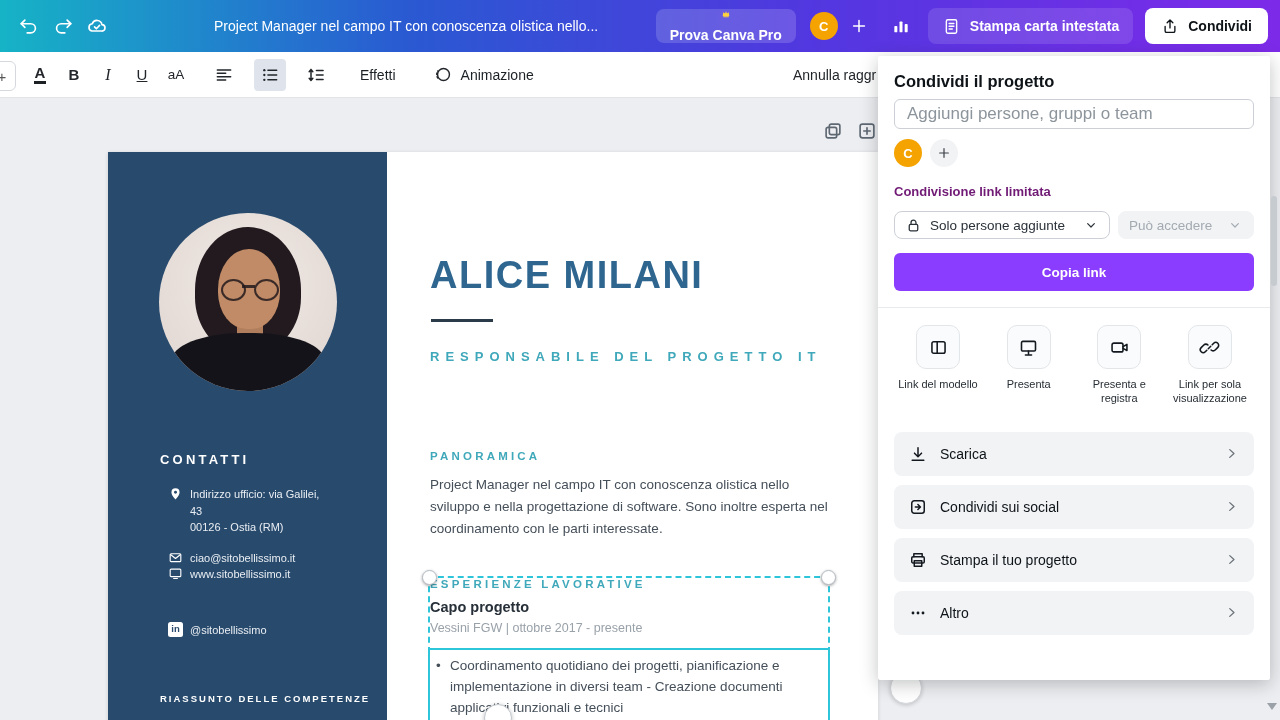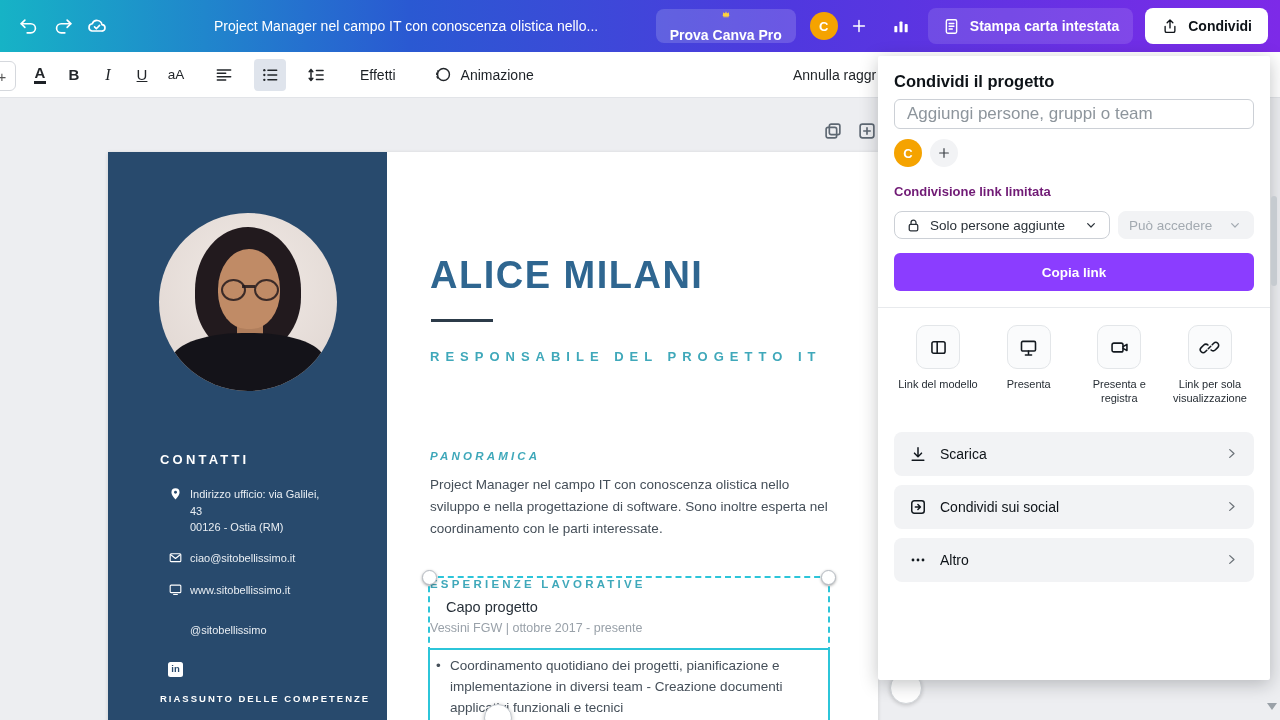--- a/index.html
+++ b/index.html
@@ -47,29 +47,29 @@
   .face{position:absolute;left:59px;top:36px;width:62px;height:80px;background:#c08b66;border-radius:50% 50% 46% 46%;}
   .glass{position:absolute;top:66px;width:21px;height:18px;border:2.5px solid rgba(35,26,29,.85);border-radius:50%;}
   .g1{left:62px;} .g2{left:95px;}
   .bridge{position:absolute;left:83px;top:72px;width:13px;height:2.5px;background:rgba(35,26,29,.85);}
   .shirt{position:absolute;left:12px;top:120px;width:154px;height:62px;background:#141319;border-radius:46% 46% 0 0;}
 
   .contacts-heading{position:absolute;left:52px;top:300px;color:#fff;font-size:13px;font-weight:700;letter-spacing:3.2px;cursor:text;}
   .contact{position:absolute;left:60px;color:#e9eef3;font-size:11px;line-height:1.5;cursor:text;}
   .contact .ci{position:absolute;left:0;top:0;}
   .contact .ct{margin-left:22px;width:178px;}
-  .in-badge{width:15px;height:15px;background:#fff;border-radius:2.5px;color:#284a6d;font-size:9.5px;font-weight:800;display:flex;align-items:center;justify-content:center;margin-top:40px;}
+  .in-badge{width:15px;height:15px;background:#fff;border-radius:2.5px;color:#284a6d;font-size:9.5px;font-weight:800;display:flex;align-items:center;justify-content:center;}
   .skills-heading{position:absolute;left:52px;top:541px;color:#fff;font-size:9.5px;font-weight:700;letter-spacing:2px;cursor:text;}
 
   .name{position:absolute;left:322px;top:102px;font-size:38px;font-weight:800;letter-spacing:1.5px;color:#2f6690;cursor:text;}
   .name-line{position:absolute;left:323px;top:167px;width:62px;height:3px;background:#2c3b49;}
   .role{position:absolute;left:322px;top:197px;font-size:13px;font-weight:700;letter-spacing:6px;color:#3fa8ba;cursor:text;}
   .sec-head{position:absolute;left:322px;font-size:11.5px;font-weight:700;letter-spacing:3.2px;color:#3fa8ba;cursor:text;}
   .ov-text{position:absolute;left:322px;top:322px;width:400px;font-size:13.5px;line-height:1.62;color:#454f59;cursor:text;}
-  .job-title{position:absolute;left:338px;top:447px;font-size:14.5px;font-weight:400;color:#273039;cursor:text;}
+  .job-title{position:absolute;left:322px;top:447px;font-size:14.5px;font-weight:700;color:#273039;cursor:text;}
   .job-meta{position:absolute;left:322px;top:469px;font-size:12.5px;color:#99a1a9;cursor:text;}
   .job-bullet{position:absolute;left:326px;top:504px;width:382px;font-size:13.5px;line-height:1.55;color:#454f59;padding-left:16px;box-sizing:border-box;cursor:text;}
   .job-bullet::before{content:"\2022";position:absolute;left:2px;top:0;}
 
   
   .sel{position:absolute;left:428px;top:478px;width:402px;height:290px;border:2px dashed #2cc5d9;box-sizing:border-box;z-index:5;pointer-events:none;}
   .sel-solid{position:absolute;left:428px;top:550px;width:402px;height:210px;border:2px solid #2cc5d9;box-sizing:border-box;z-index:5;pointer-events:none;}
   .handle{position:absolute;width:13px;height:13px;border-radius:50%;background:#fff;border:1.5px solid #b6bcc3;box-shadow:0 1px 3px rgba(0,0,0,.35);pointer-events:auto;cursor:pointer;}
   .h-tl{left:-8px;top:-8px;} .h-tr{right:-8px;top:-8px;}
   .float-handle{position:absolute;left:484px;top:606px;width:26px;height:26px;border-radius:50%;background:#fff;border:1px solid #c2c7cd;box-shadow:0 1px 4px rgba(0,0,0,.25);z-index:6;cursor:pointer;}
@@ -265,21 +265,21 @@
             <svg class="st" width="15" height="15" viewBox="0 0 24 24" stroke="#fff" stroke-width="2">
                 <rect x="3.5" y="6" width="17" height="12.5" rx="1.5"></rect>
                 <path d="M4.5 7.5 12 13.5l7.5-6"></path>
               </svg>
           </span>
           <div class="ct">
               <div>ciao@sitobellissimo.it</div>
             </div>
         </div>
 
-        <div class="contact" style="top:430px;">
+        <div class="contact" style="top:414px;">
           <span class="ci">
             <svg class="st" width="15" height="15" viewBox="0 0 24 24" stroke="#fff" stroke-width="2">
                 <rect x="3.5" y="5" width="17" height="12" rx="1.5"></rect>
                 <path d="M9 20h6"></path>
               </svg>
           </span>
           <div class="ct">
               <div>www.sitobellissimo.it</div>
             </div>
         </div>
@@ -293,21 +293,21 @@
             </div>
         </div>
 
         <div class="skills-heading">RIASSUNTO DELLE COMPETENZE</div>
       </aside>
 
       <div class="name">ALICE MILANI</div>
       <div class="name-line"></div>
       <div class="role">RESPONSABILE DEL PROGETTO IT</div>
 
-      <div class="sec-head" style="top:298px;font-style:italic;">PANORAMICA</div>
+      <div class="sec-head" style="top:298px;">PANORAMICA</div>
       <div class="ov-text">Project Manager nel campo IT con conoscenza olistica nello sviluppo e nella progettazione di software. Sono inoltre esperta nel coordinamento con le parti interessate.</div>
 
       <div class="sec-head" style="top:426px;">ESPERIENZE LAVORATIVE</div>
       <div class="job-title">Capo progetto</div>
       <div class="job-meta">Vessini FGW | ottobre 2017 - presente</div>
       <div class="job-bullet">Coordinamento quotidiano dei progetti, pianificazione e implementazione in diversi team - Creazione documenti applicativi funzionali e tecnici</div>
     </div>
 
     <div class="sel">
       <div class="handle h-tl"></div>
@@ -411,20 +411,31 @@
         <svg class="st" width="20" height="20" viewBox="0 0 24 24" stroke="#13191f">
             <rect x="4.5" y="4.5" width="15" height="15" rx="3"></rect>
             <path d="M8.8 12h6M11.9 9l3 3-3 3"></path>
           </svg>
         <span class="p-row-label">Condividi sui social</span>
         <svg class="st chev" width="17" height="17" viewBox="0 0 24 24" stroke="#6b7278">
             <path d="M9.5 6.5l6 5.5-6 5.5"></path>
           </svg>
       </div>
       <div class="p-row">
+        <svg class="st" width="20" height="20" viewBox="0 0 24 24" stroke="#13191f">
+            <path d="M7 8V4.5h10V8"></path>
+            <rect x="4.5" y="8" width="15" height="7.5" rx="1.5"></rect>
+            <rect x="7.5" y="13" width="9" height="6.5"></rect>
+          </svg>
+        <span class="p-row-label">Stampa il tuo progetto</span>
+        <svg class="st chev" width="17" height="17" viewBox="0 0 24 24" stroke="#6b7278">
+            <path d="M9.5 6.5l6 5.5-6 5.5"></path>
+          </svg>
+      </div>
+      <div class="p-row">
         <svg width="20" height="20" viewBox="0 0 24 24">
             <g fill="#13191f">
               <circle cx="6" cy="12" r="1.7"></circle>
               <circle cx="12" cy="12" r="1.7"></circle>
               <circle cx="18" cy="12" r="1.7"></circle>
             </g>
           </svg>
         <span class="p-row-label">Altro</span>
         <svg class="st chev" width="17" height="17" viewBox="0 0 24 24" stroke="#6b7278">
             <path d="M9.5 6.5l6 5.5-6 5.5"></path>

